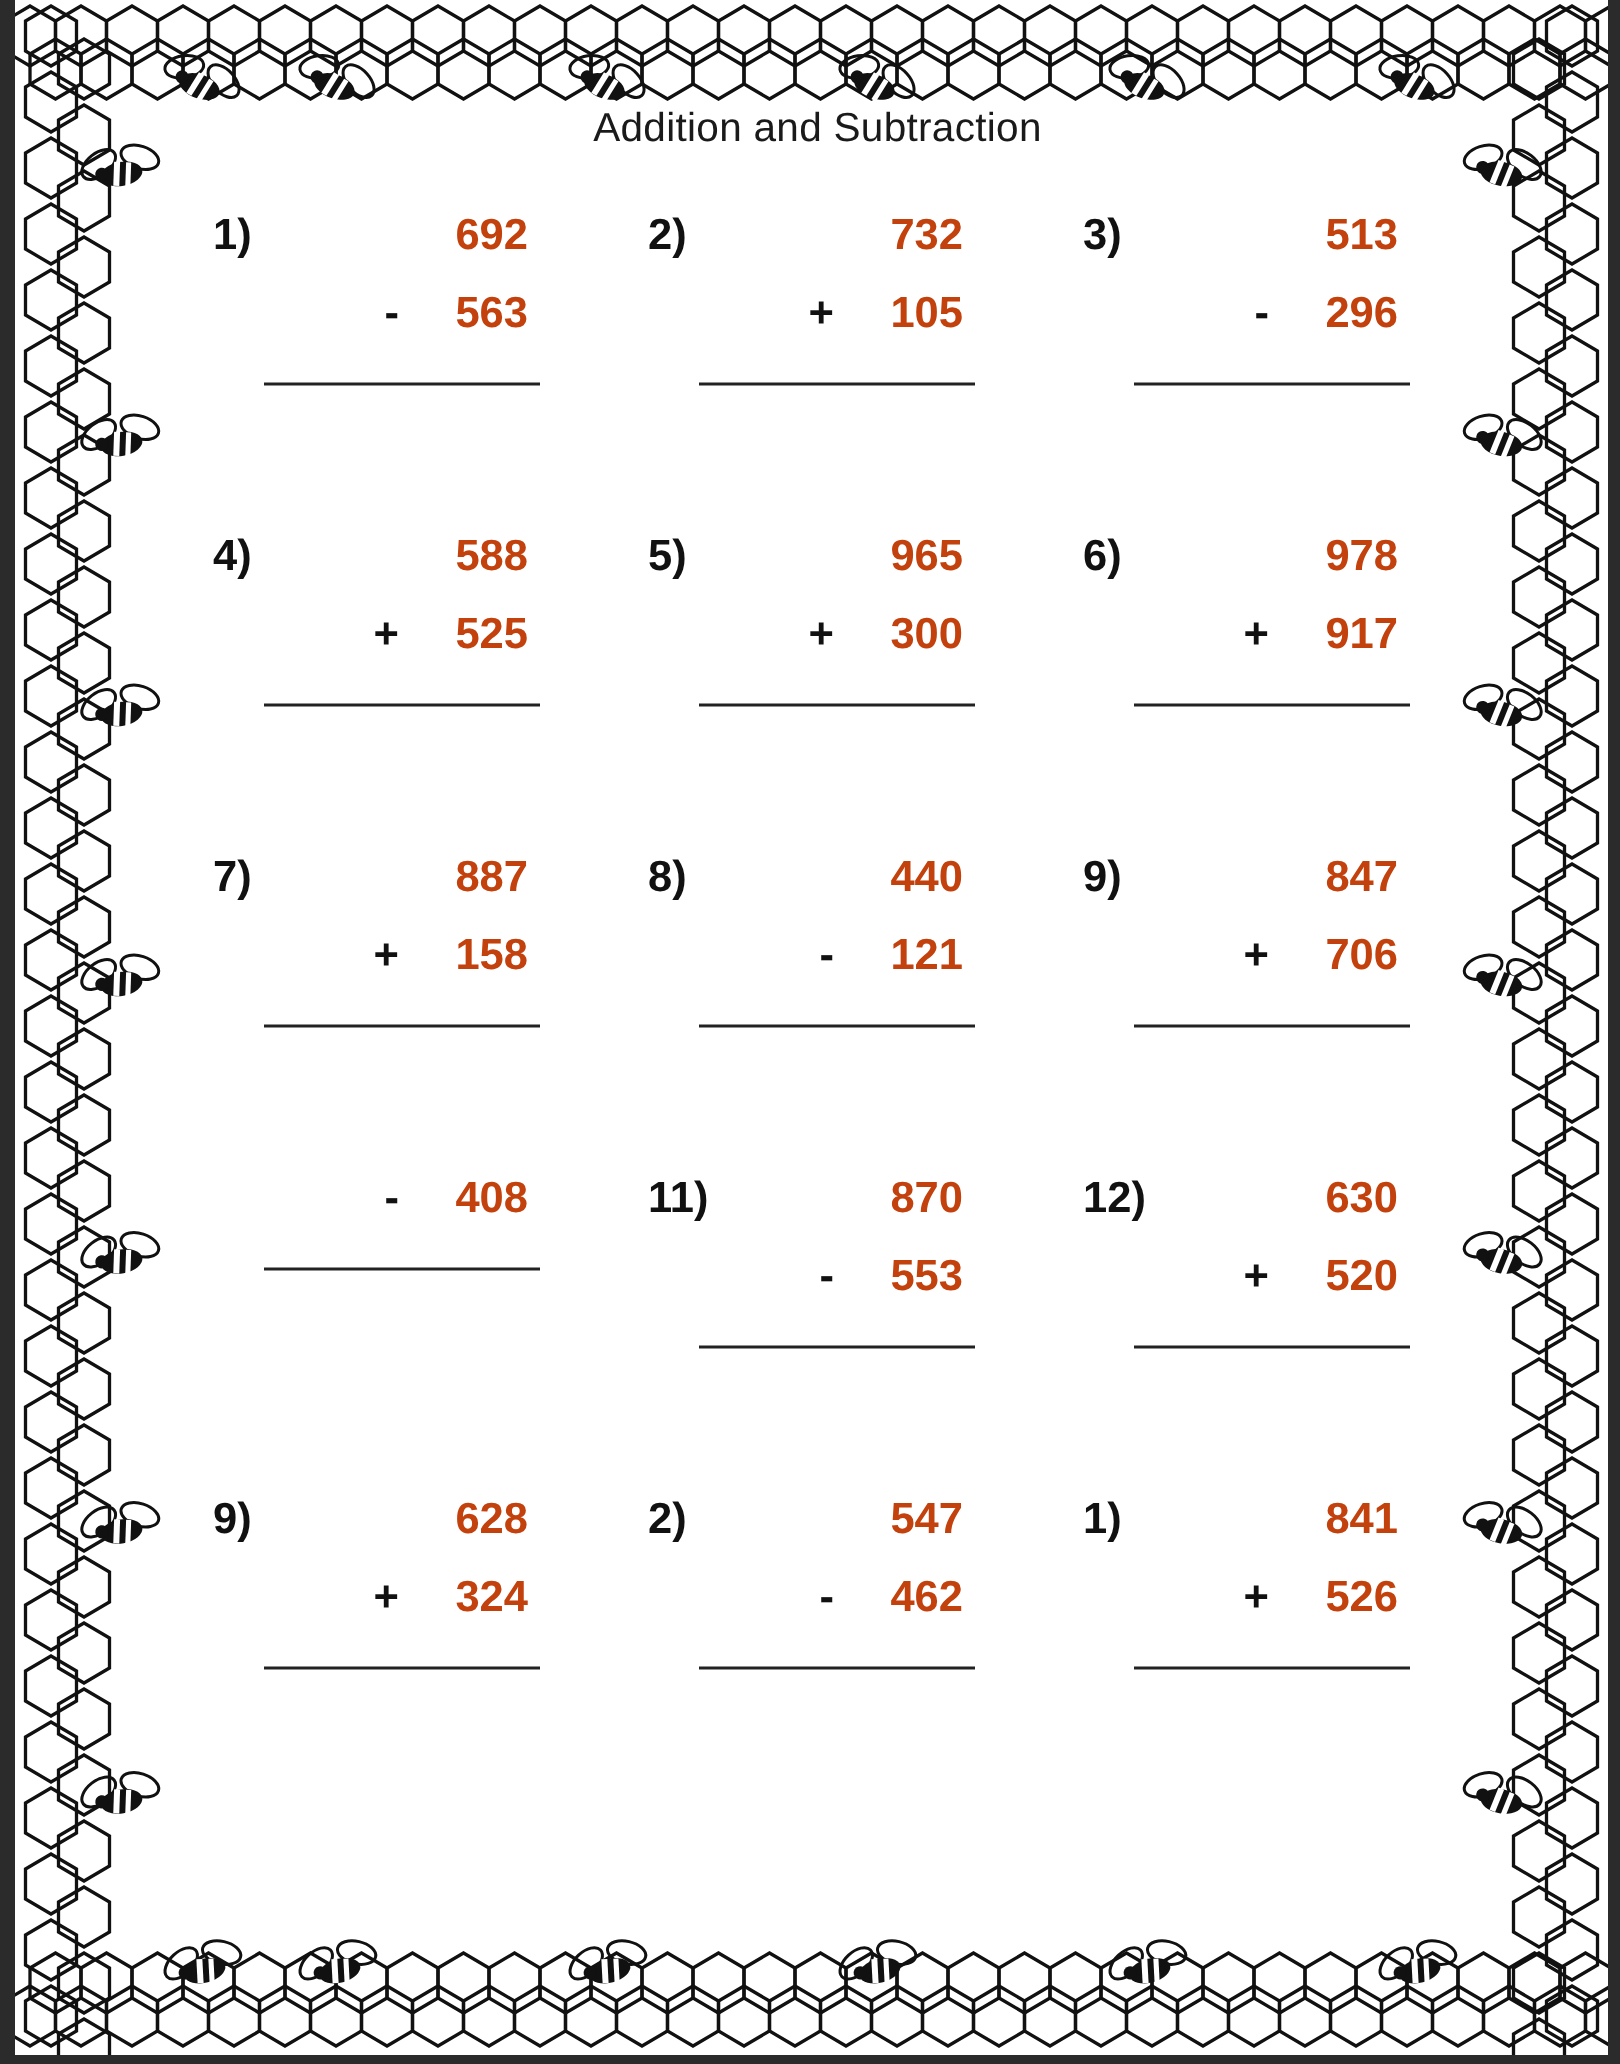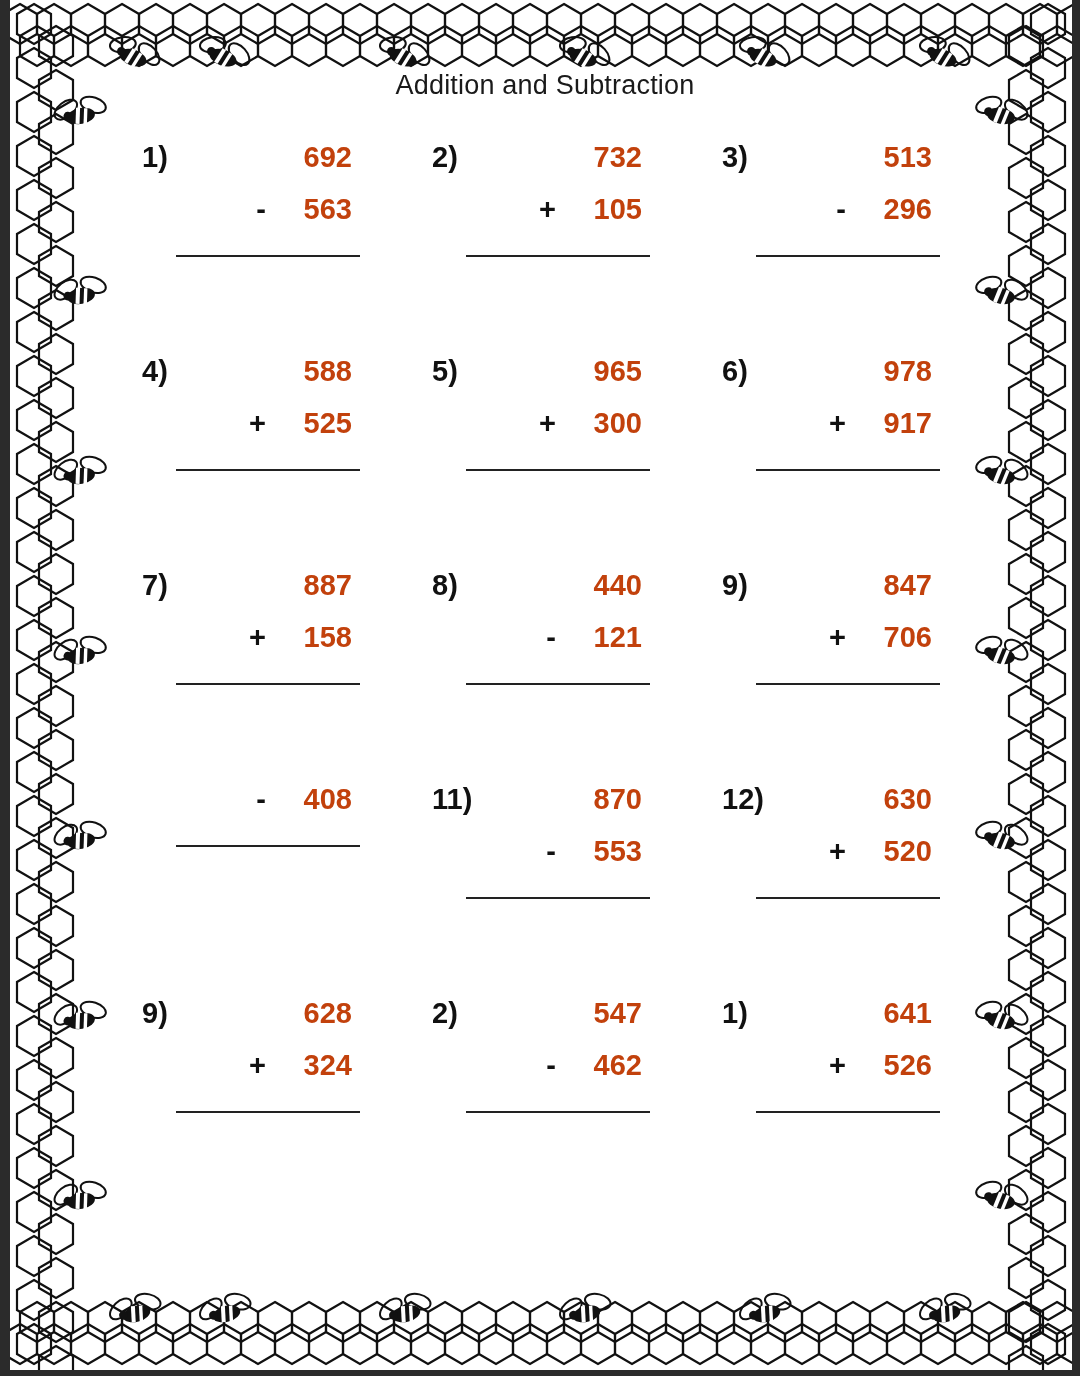--- a/index.html
+++ b/index.html
@@ -639,21 +639,21 @@
               <span class="operand">462</span>
             </div>
             <div class="answer-line"></div>
           </div>
         </div>
         <div class="problem">
           <div class="prob-inner">
             <div class="row">
               <span class="num-label">1)</span>
               <span class="op"></span>
-              <span class="operand">641</span>
+              <span class="operand">841</span>
             </div>
             <div class="row">
               <span class="num-label"></span>
               <span class="op">+</span>
               <span class="operand">526</span>
             </div>
             <div class="answer-line"></div>
           </div>
         </div>
       </div>

